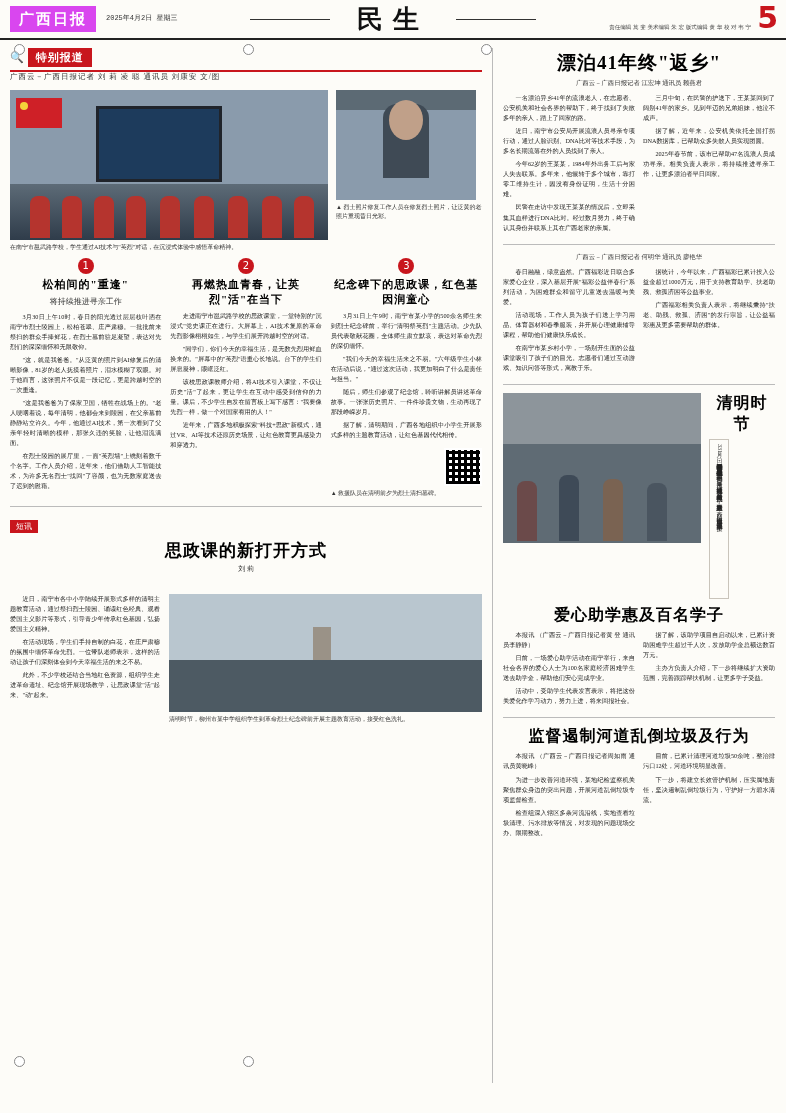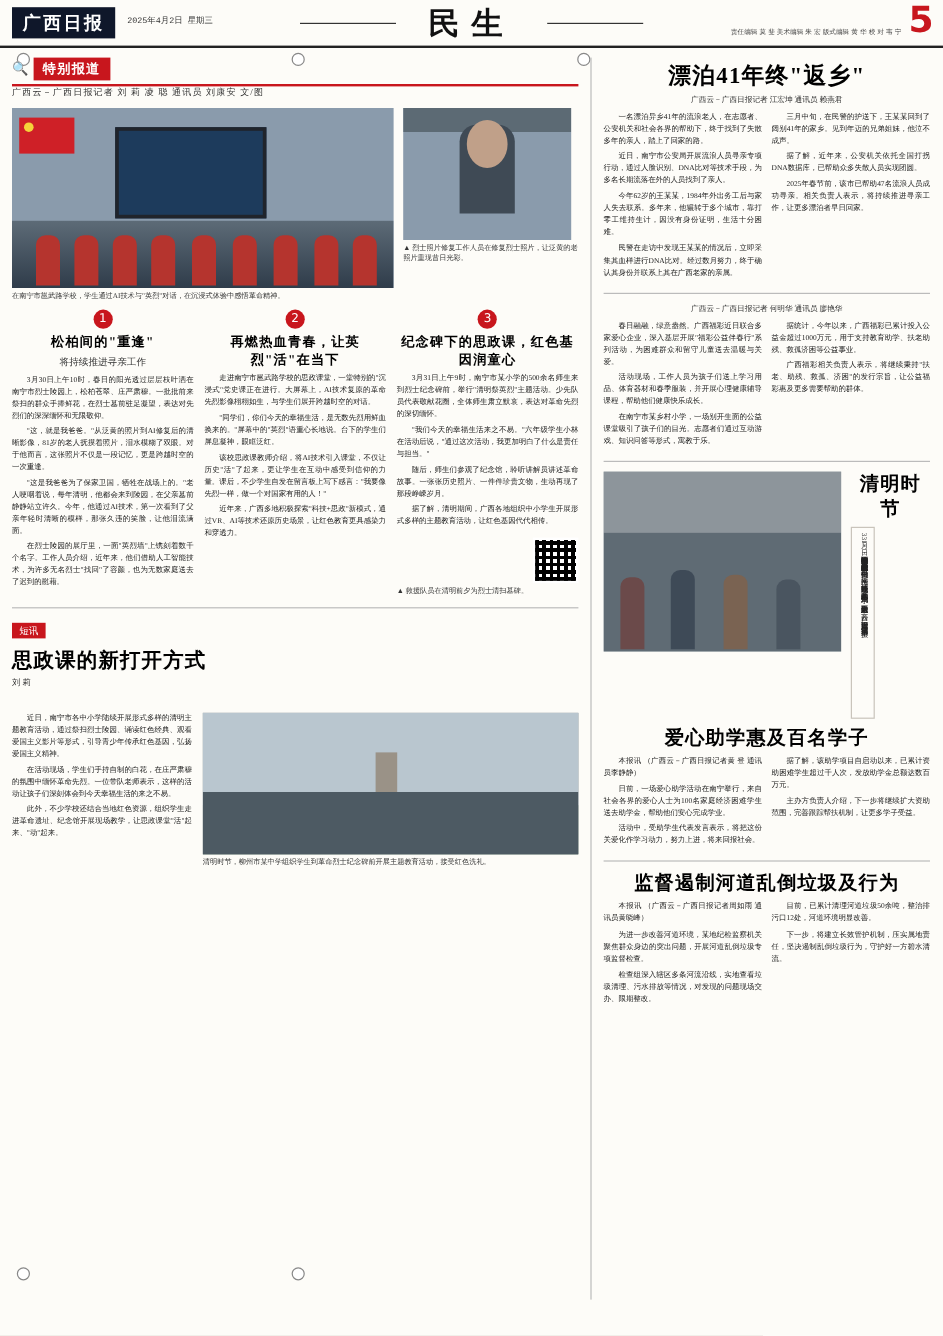--- a/index.html
+++ b/index.html
@@ -7,21 +7,21 @@
   .page{
     position:relative;width:786px;height:1113px;background:#fdfcf8;
     overflow:hidden;
   }
   
   .masthead{
     position:relative;height:38px;border-bottom:2px solid #222;
     display:flex;align-items:center;
   }
   .mast-logo{
-    margin-left:10px;width:86px;height:26px;background:#0f172a;color:#fff;
+    margin-left:10px;width:86px;height:26px;background:#d946ef;color:#fff;
     font-family:"DejaVu Sans", sans-serif;font-weight:bold;font-size:15px;
     display:flex;align-items:center;justify-content:center;letter-spacing:2px;
   }
   .mast-date{
     margin-left:10px;font-size:7px;color:#333;font-family:Liberation Mono, monospace;
     line-height:1.3;
   }
   .mast-title{
     position:absolute;left:0;right:0;text-align:center;
     font-size:26px;font-weight:bold;letter-spacing:10px;color:#111;
@@ -80,23 +80,23 @@
   .txt{font-size:6.2px;line-height:1.62;color:#1a1a1a;text-align:justify;}
   .txt p{margin:0 0 3px 0;text-indent:2em;}
   .cols3{display:flex;gap:9px;margin-top:6px;}
   .cols3 > div{flex:1;}
   
   .sub-tag{
     display:inline-block;background:#c8161d;color:#fff;font-size:8px;padding:1px 6px;
     font-family:"DejaVu Sans", sans-serif;
   }
   .sub-head{
-    font-size:17px;font-weight:bold;letter-spacing:1px;margin:6px 0 2px 0;
-  }
-  .sub-author{font-size:7px;color:#333;margin-bottom:20px;}
+    font-size:17px;font-weight:bold;text-align:center;letter-spacing:1px;margin:6px 0 2px 0;
+  }
+  .sub-author{font-size:7px;text-align:center;color:#333;margin-bottom:20px;}
   .photo-wide{height:118px;width:100%;background:#7d8a93;}
   
   .r-head{font-size:19px;font-weight:bold;text-align:center;letter-spacing:1px;margin:2px 0 3px 0;}
   .r-byline{font-size:6.4px;text-align:center;color:#333;margin-bottom:5px;}
   .cols2{display:flex;gap:8px;}
   .cols2 > div{flex:1;}
   .hr{border-top:1px solid #bbb;margin:8px 0;}
   .photo-r{height:150px;width:100%;background:#9aa3a8;}
   .side-note{
     border:1px solid #c9c4bb;padding:4px;font-size:6px;line-height:1.6;color:#222;

